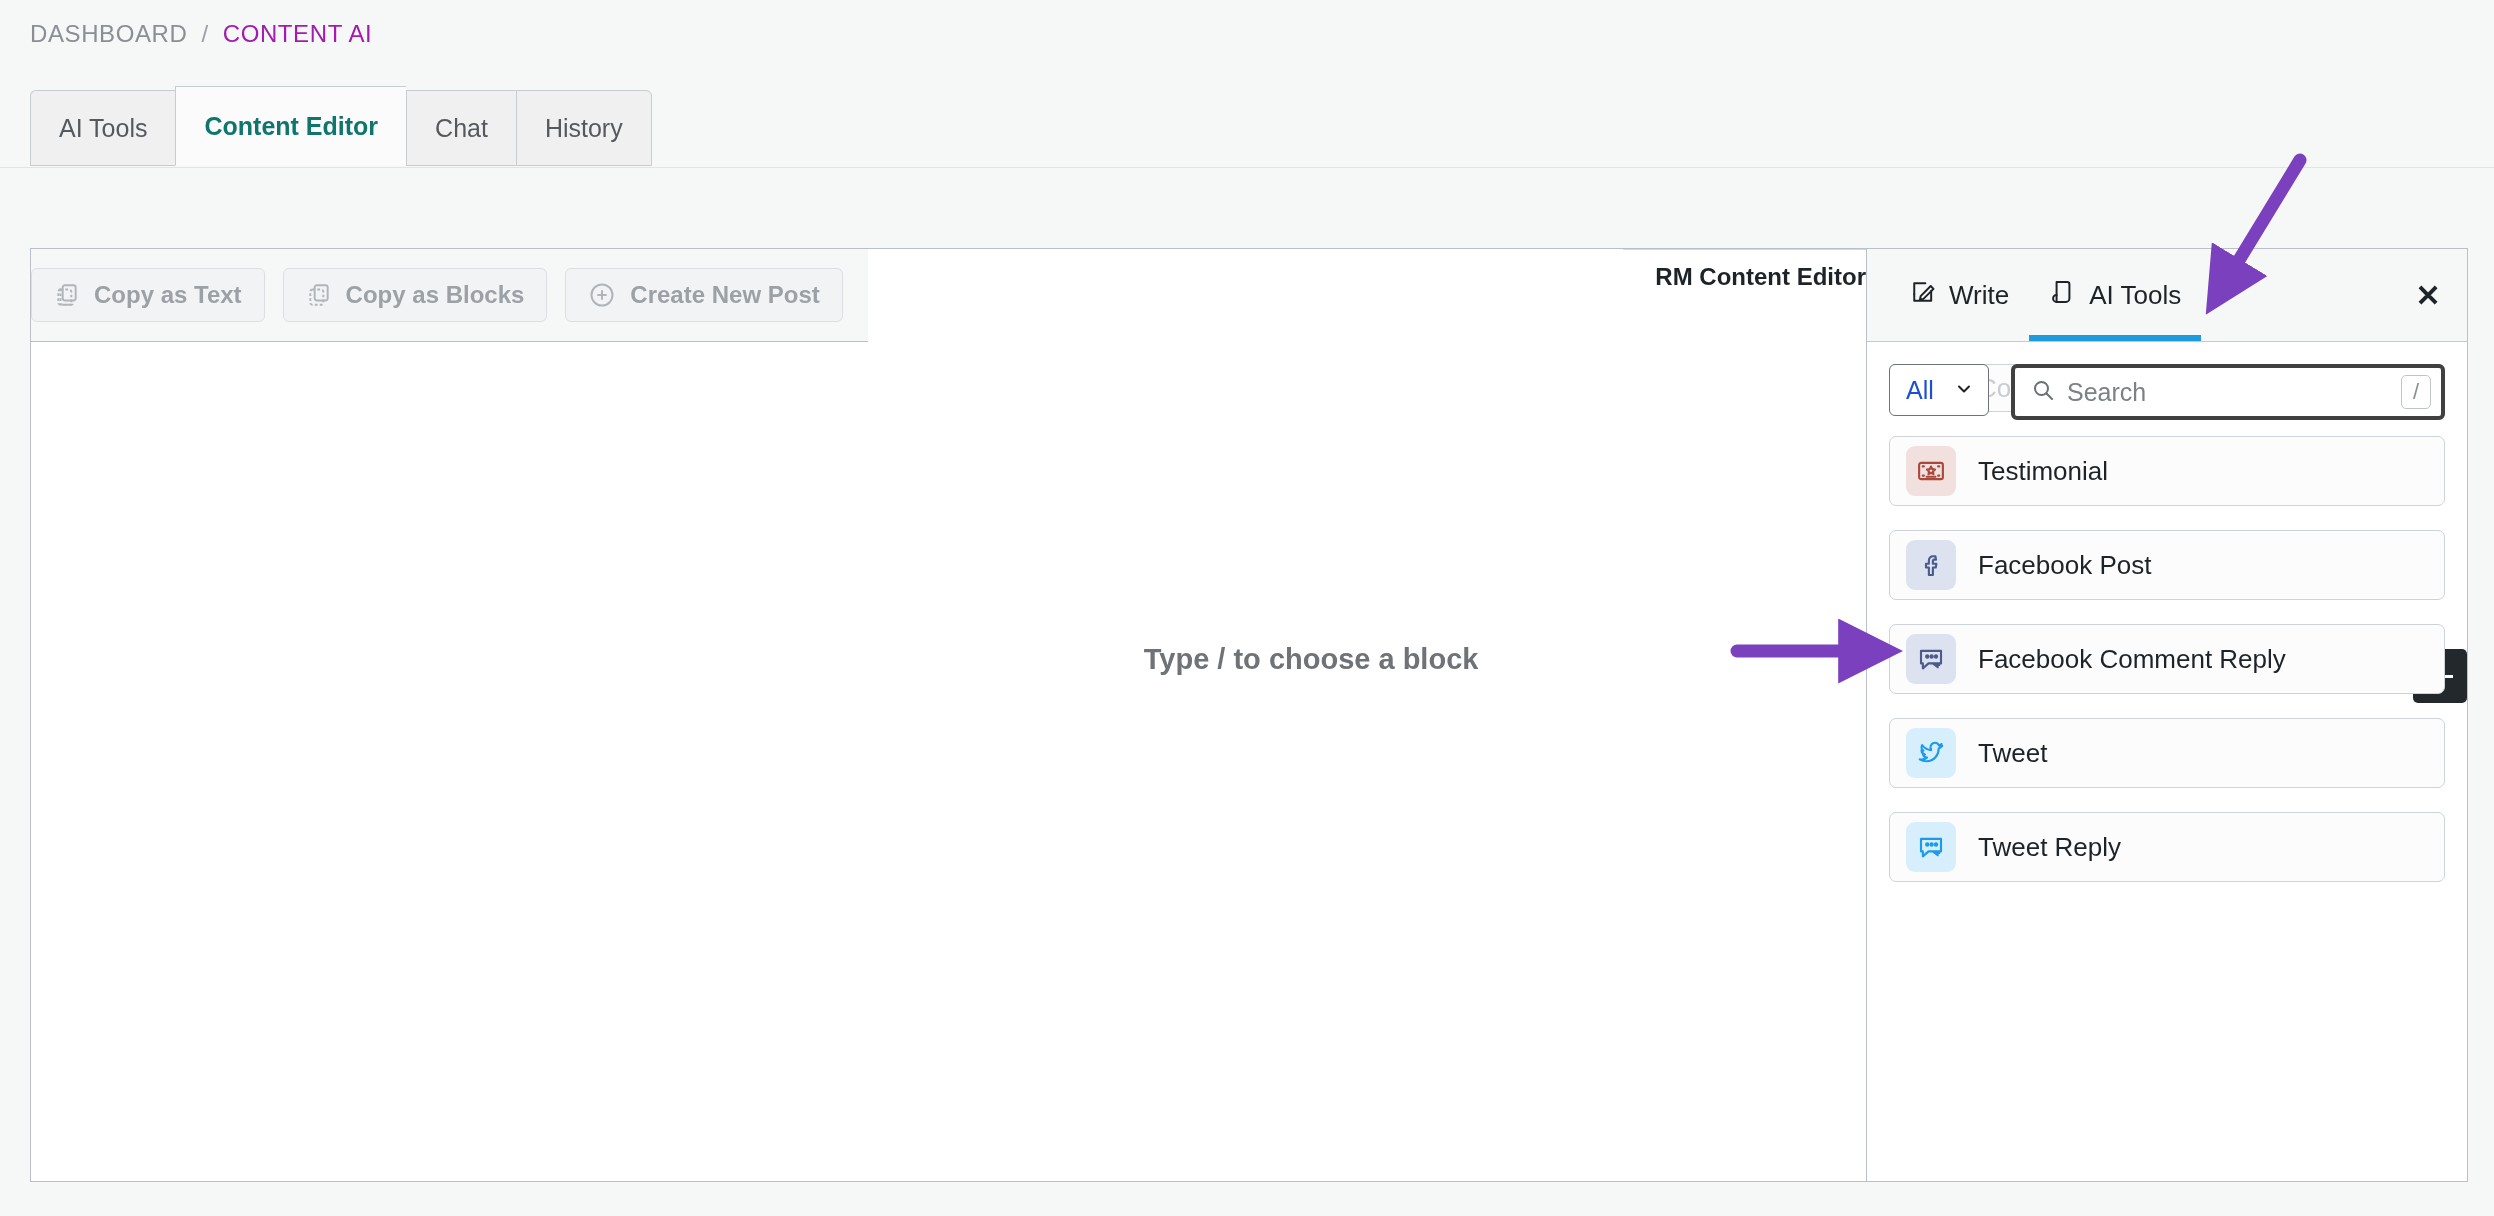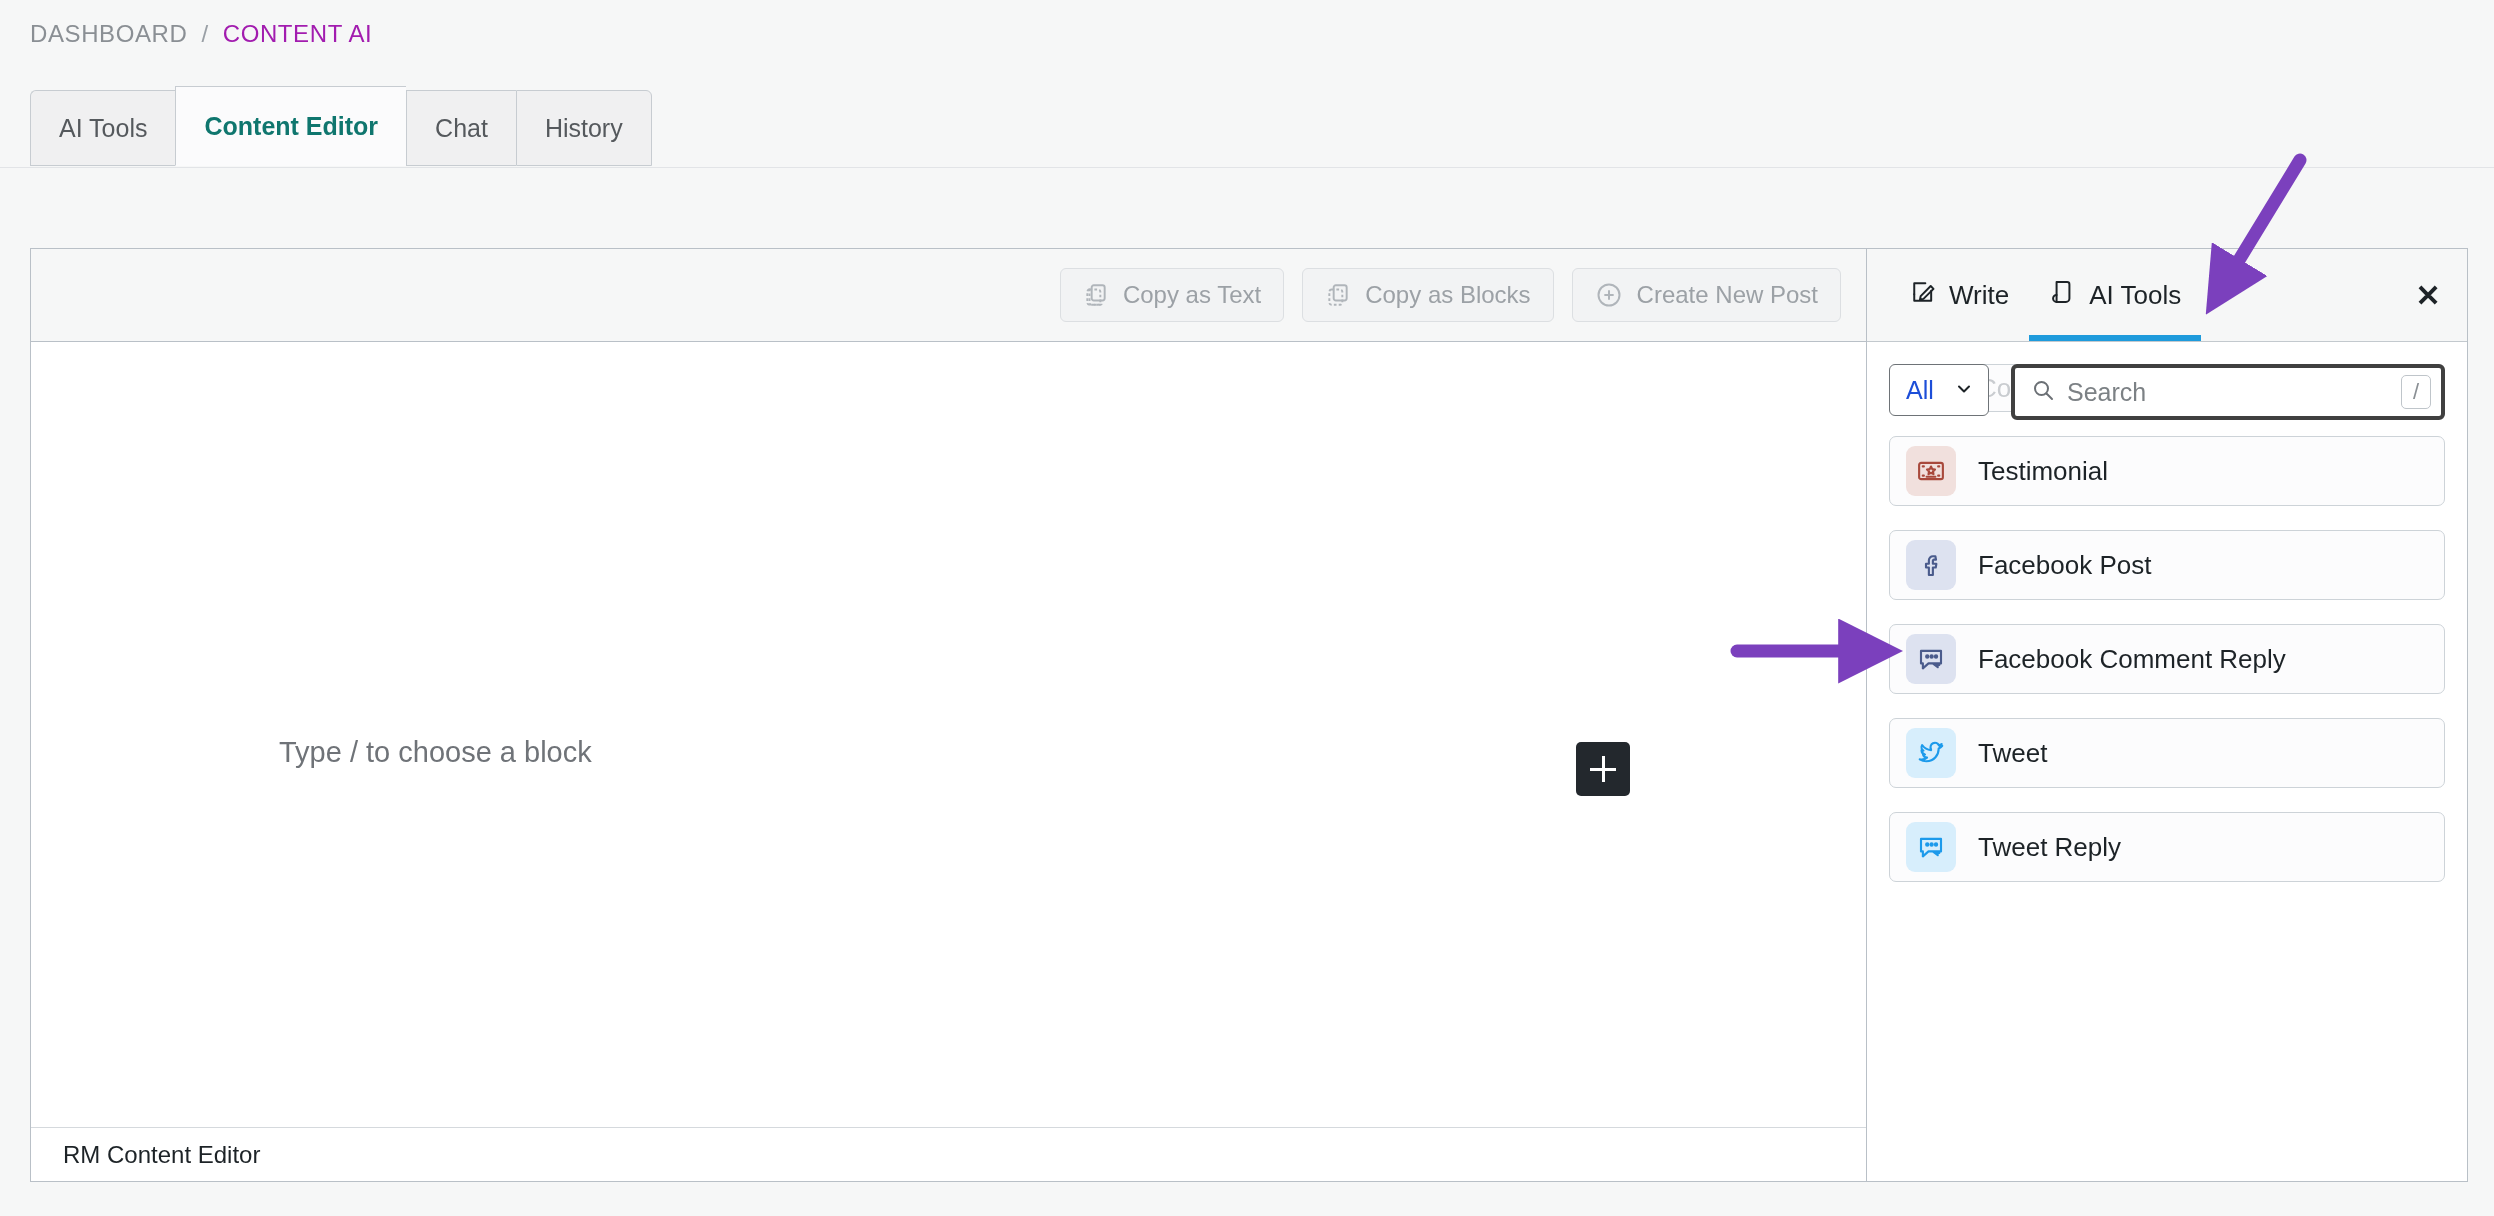--- a/index.html
+++ b/index.html
@@ -63,22 +63,23 @@
     left: 30px; top: 248px;
     width: 2438px; height: 934px;
     display: flex;
     background: #ffffff;
     border: 1px solid #b9c0c7;
   }
 
   
   #editor-col {
     width: 1836px;
-    display: flex; flex-direction: column;
+    display: flex; 
     border-right: 1px solid #b9c0c7;
+    font-weight: bold;
   }
   #editor-toolbar {
     height: 93px;
     background: #f6f7f7;
     border-bottom: 1px solid #b9c0c7;
     display: flex; align-items: center; justify-content: flex-end;
     padding-right: 25px; gap: 18px;
   }
   .tool-btn {
     display: flex; align-items: center; gap: 14px;
@@ -87,21 +88,21 @@
     background: #f2f3f4;
     color: #9ca1a6; font-size: 24px;
     cursor: pointer; white-space: nowrap;
   }
   .tool-btn svg { display: block; }
 
   #canvas {
     flex: 1; position: relative; background: #ffffff;
   }
   #block-placeholder {
-    position: absolute; left: 248px; top: 410px;
+    position: absolute; left: 276px; top: 410px;
     transform: translateY(-50%);
     font-size: 29px; color: #6f7378;
     white-space: nowrap;
   }
   #add-block-btn {
     position: absolute; left: 1545px; top: 400px;
     width: 54px; height: 54px;
     background: #23282d; border-radius: 5px;
     display: flex; align-items: center; justify-content: center;
     cursor: pointer;

